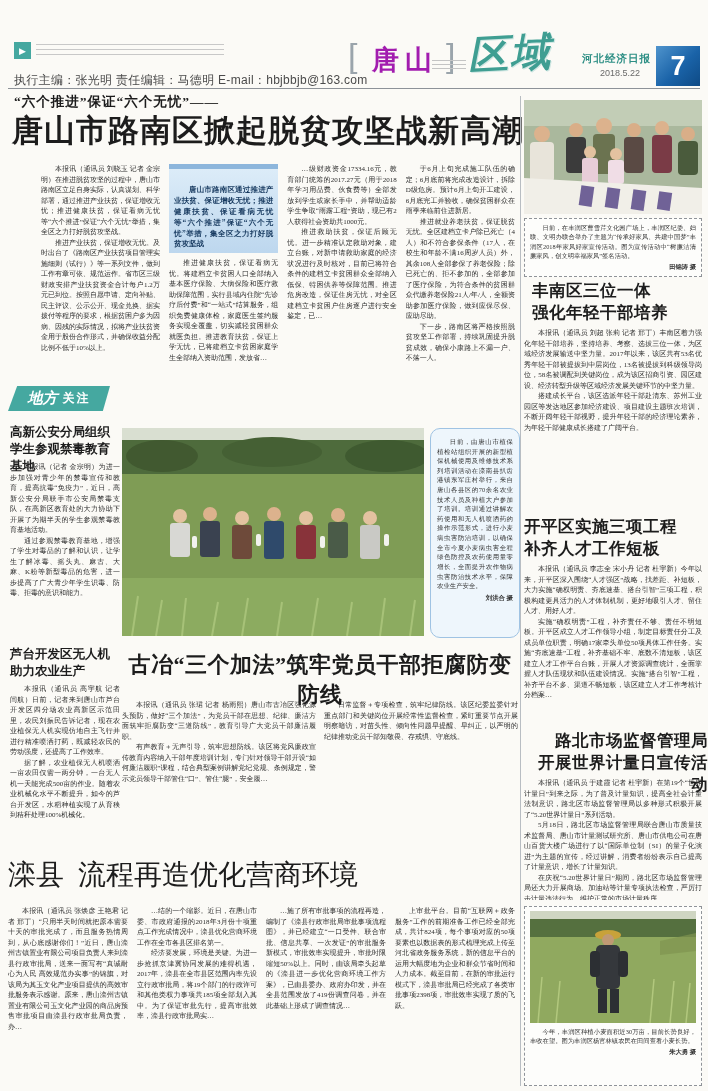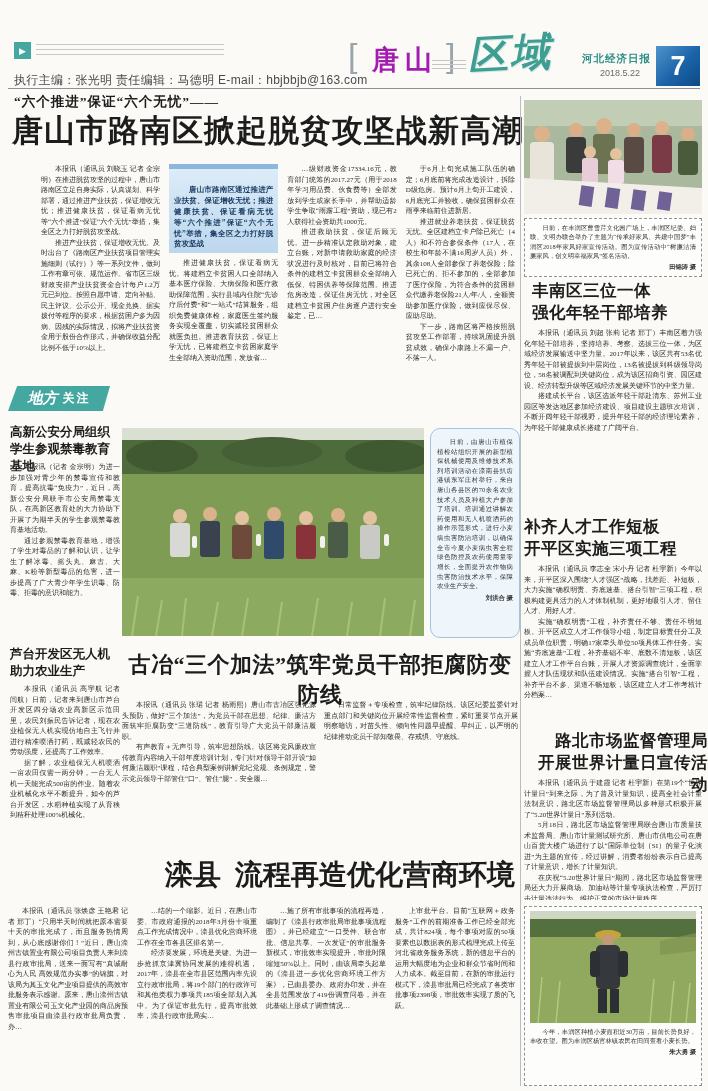--- a/index.html
+++ b/index.html
@@ -42,21 +42,21 @@
   .side-title{font-size:12.5px;font-weight:bold;line-height:1.35;}
   
   .photo{display:block;}
   .cap-box{border:1px solid #9fc3e3;border-radius:10px;background:#eef6fc;padding:8px 6px;}
   .cap-text{font-size:6.4px;line-height:1.5;text-align:justify;text-indent:2em;color:#333;}
   .cap-credit{font-size:6.4px;text-align:right;margin-top:3px;color:#333;font-weight:bold;}
   .dash-box{border:1px dashed #8f9398;padding:4px 5px;background:#fdfdfb;}
   
   .guye-head{left:122px;top:650px;width:396px;text-align:center;font-size:22px;font-weight:bold;letter-spacing:.5px;}
   .guye-body{left:122px;top:700px;width:396px;height:148px;display:flex;gap:8px;}
-  .luan-head{left:8px;top:856px;width:507px;text-align:right;font-size:28px;font-weight:bold;}
+  .luan-head{left:8px;top:856px;width:507px;text-align:left;font-size:28px;font-weight:normal;}
   .luan-head .pfx{margin-right:14px;}
   .luan-body{left:8px;top:906px;width:507px;height:178px;display:flex;gap:9px;}
   
   .vrule{left:520px;top:96px;height:990px;border-left:1px solid #b8bdc2;}
   .rail-title{font-size:16.5px;font-weight:bold;line-height:1.32;letter-spacing:.5px;}
   .rail-body p{margin:0;text-indent:2em;text-align:justify;font-size:7px;line-height:1.5;color:#2c2c2c;}
   .rail-cap-text{font-size:6.3px;line-height:1.5;text-align:justify;text-indent:2em;color:#333;}
   .rail-cap-credit{font-size:6.3px;text-align:right;margin-top:2px;font-weight:bold;color:#333;}
 </style>
 </head>
@@ -245,22 +245,22 @@
   <div class="abs rail-title" style="left:524px;top:280px;margin-left:8px;">
     <div>丰南区三位一体</div>
     <div>强化年轻干部培养</div>
   </div>
   <div class="abs rail-body" style="left:524px;top:328px;width:178px;height:182px;overflow:hidden;">
       <p>本报讯（通讯员 刘超 张莉 记者 邢丁）丰南区着力强化年轻干部培养，坚持培养、考察、选拔三位一体，为区域经济发展输送中坚力量。2017年以来，该区共有53名优秀年轻干部被提拔到中层岗位，13名被提拔到科级领导岗位，58名被调配到关键岗位，成为该区招商引资、园区建设、经济转型升级等区域经济发展关键环节的中坚力量。</p>
       <p>搭建成长平台，该区选派年轻干部赴清东、苏州工业园区等发达地区参加经济建设、项目建设主题班次培训，不断开阔年轻干部视野，提升年轻干部的经济理论素养，为年轻干部健康成长搭建了广阔平台。</p>
     </div>
 
   <div class="abs rail-title" style="left:524px;top:516px;">
+    <div>开平区实施三项工程</div>
     <div>补齐人才工作短板</div>
-    <div>开平区实施三项工程</div>
   </div>
   <div class="abs rail-body" style="left:524px;top:564px;width:178px;height:160px;overflow:hidden;">
       <p>本报讯（通讯员 李志全 宋小丹 记者 杜宇新）今年以来，开平区深入围绕“人才强区”战略，找差距、补短板，大力实施“确权明责、夯底速基、搭台引智”三项工程，积极构建更具活力的人才体制机制，更好地吸引人才、留住人才、用好人才。</p>
       <p>实施“确权明责”工程，补齐责任不够、责任不明短板。开平区成立人才工作领导小组，制定目标责任分工及成员单位职责，明确17家牵头单位50项具体工作任务。实施“夯底速基”工程，补齐基础不牢、底数不清短板，该区建立人才工作平台台账，开展人才资源调查统计，全面掌握人才队伍现状和队伍建设情况。实施“搭台引智”工程，补齐平台不多、渠道不畅短板，该区建立人才工作考核计分档案…</p>
     </div>
 
   <div class="abs rail-title" style="left:524px;top:730px;text-align:right;">
     <div>路北市场监督管理局</div>
     <div>开展世界计量日宣传活动</div>
   </div>

